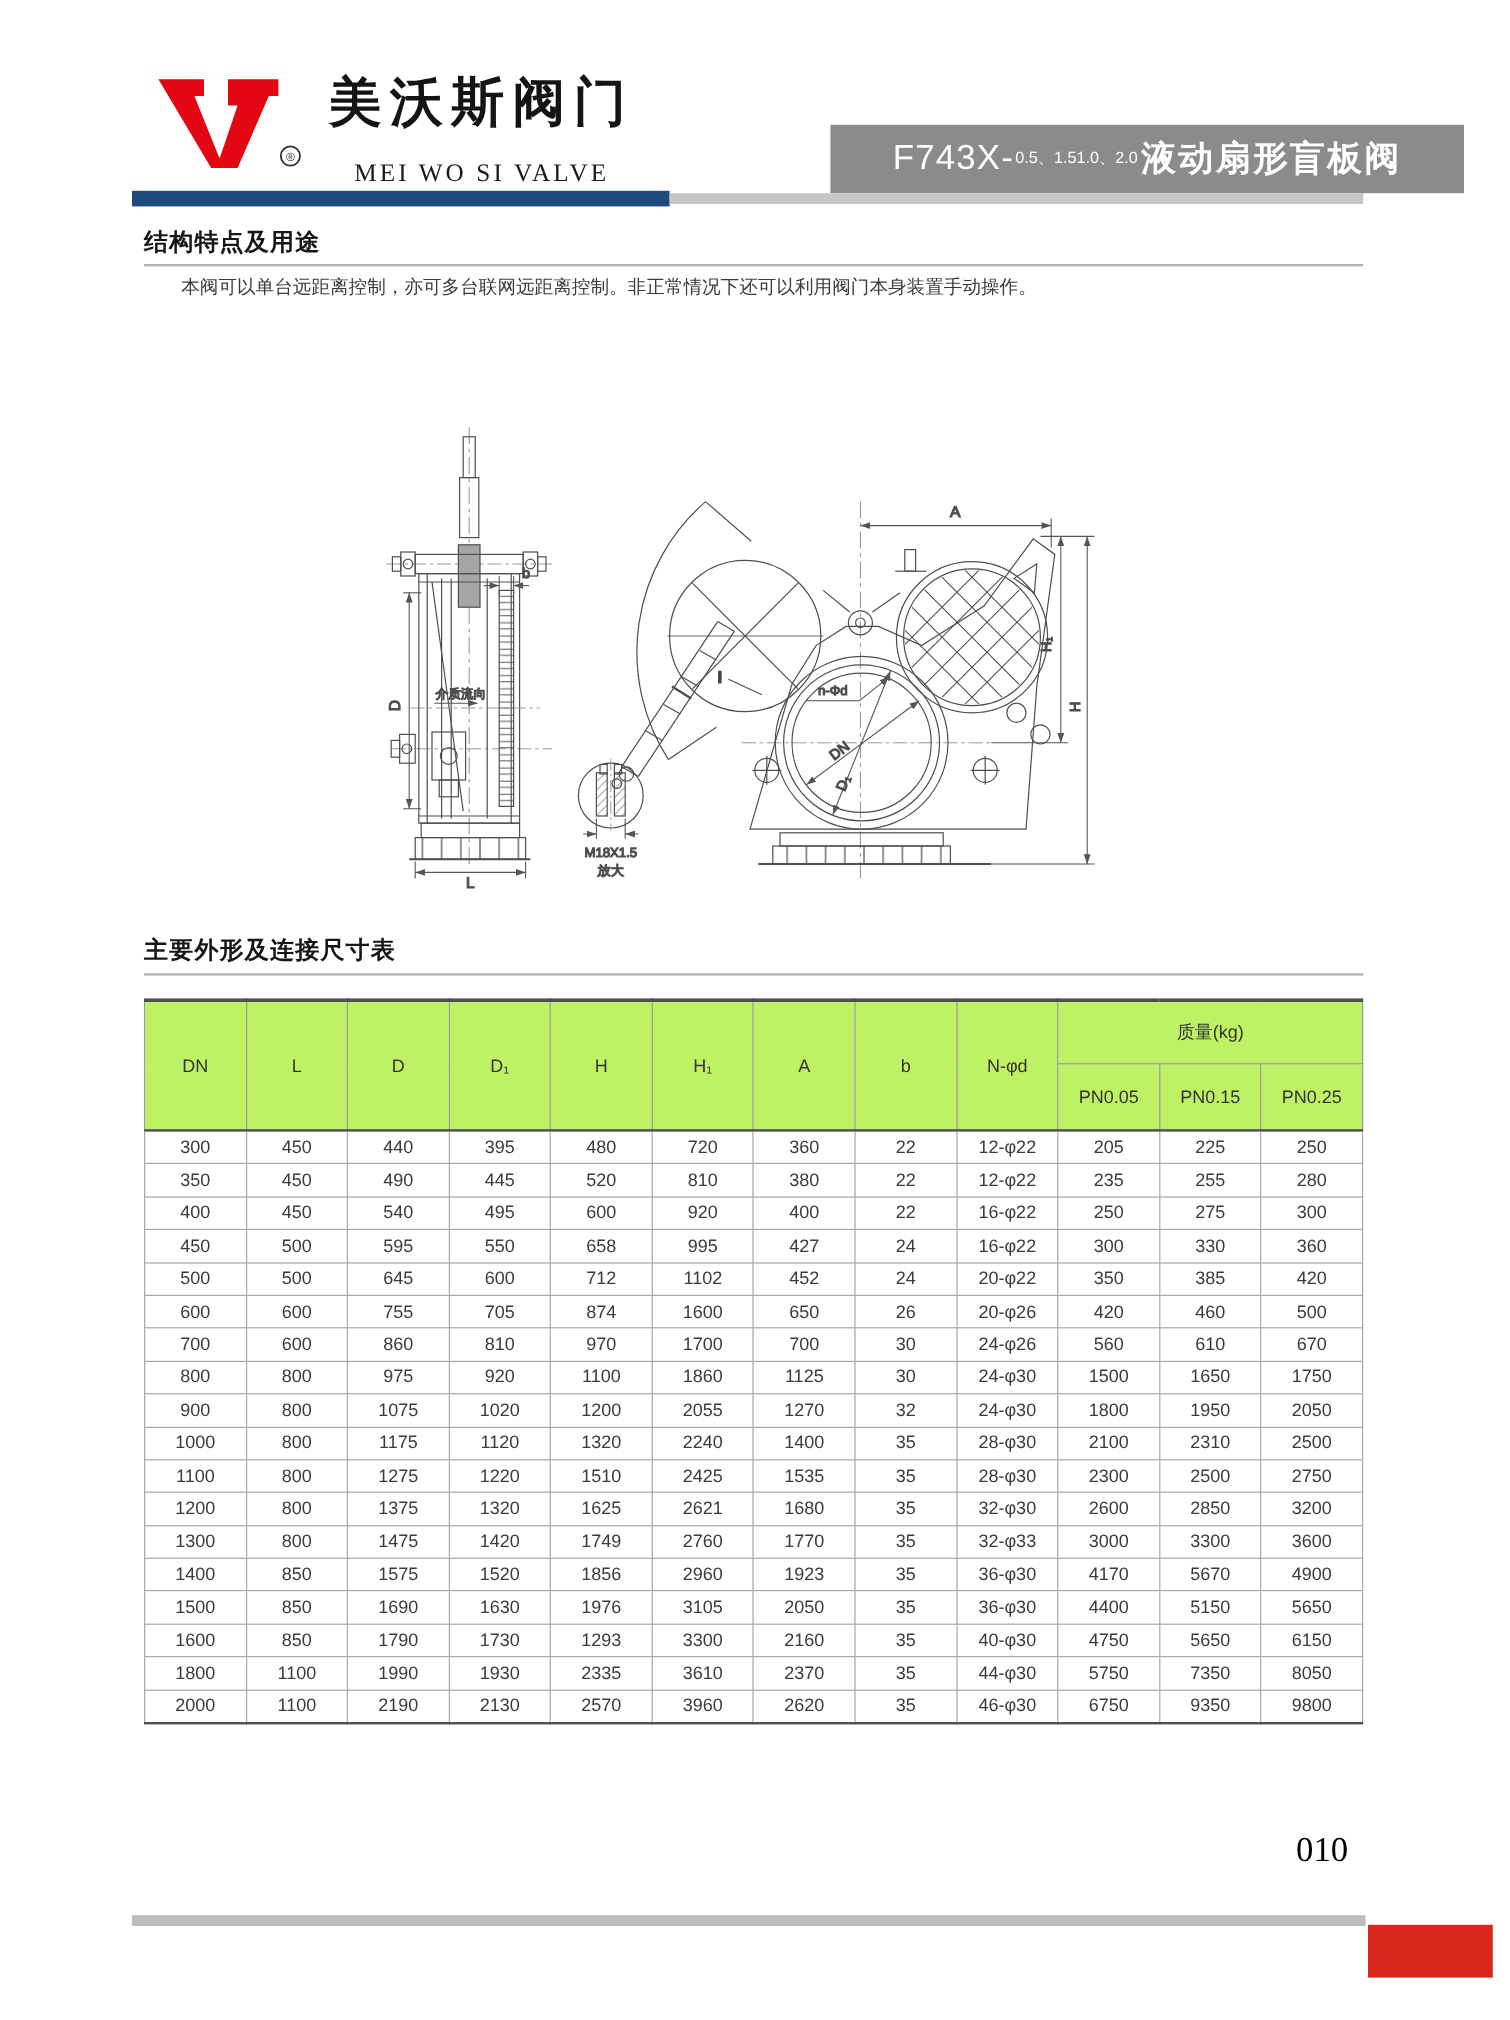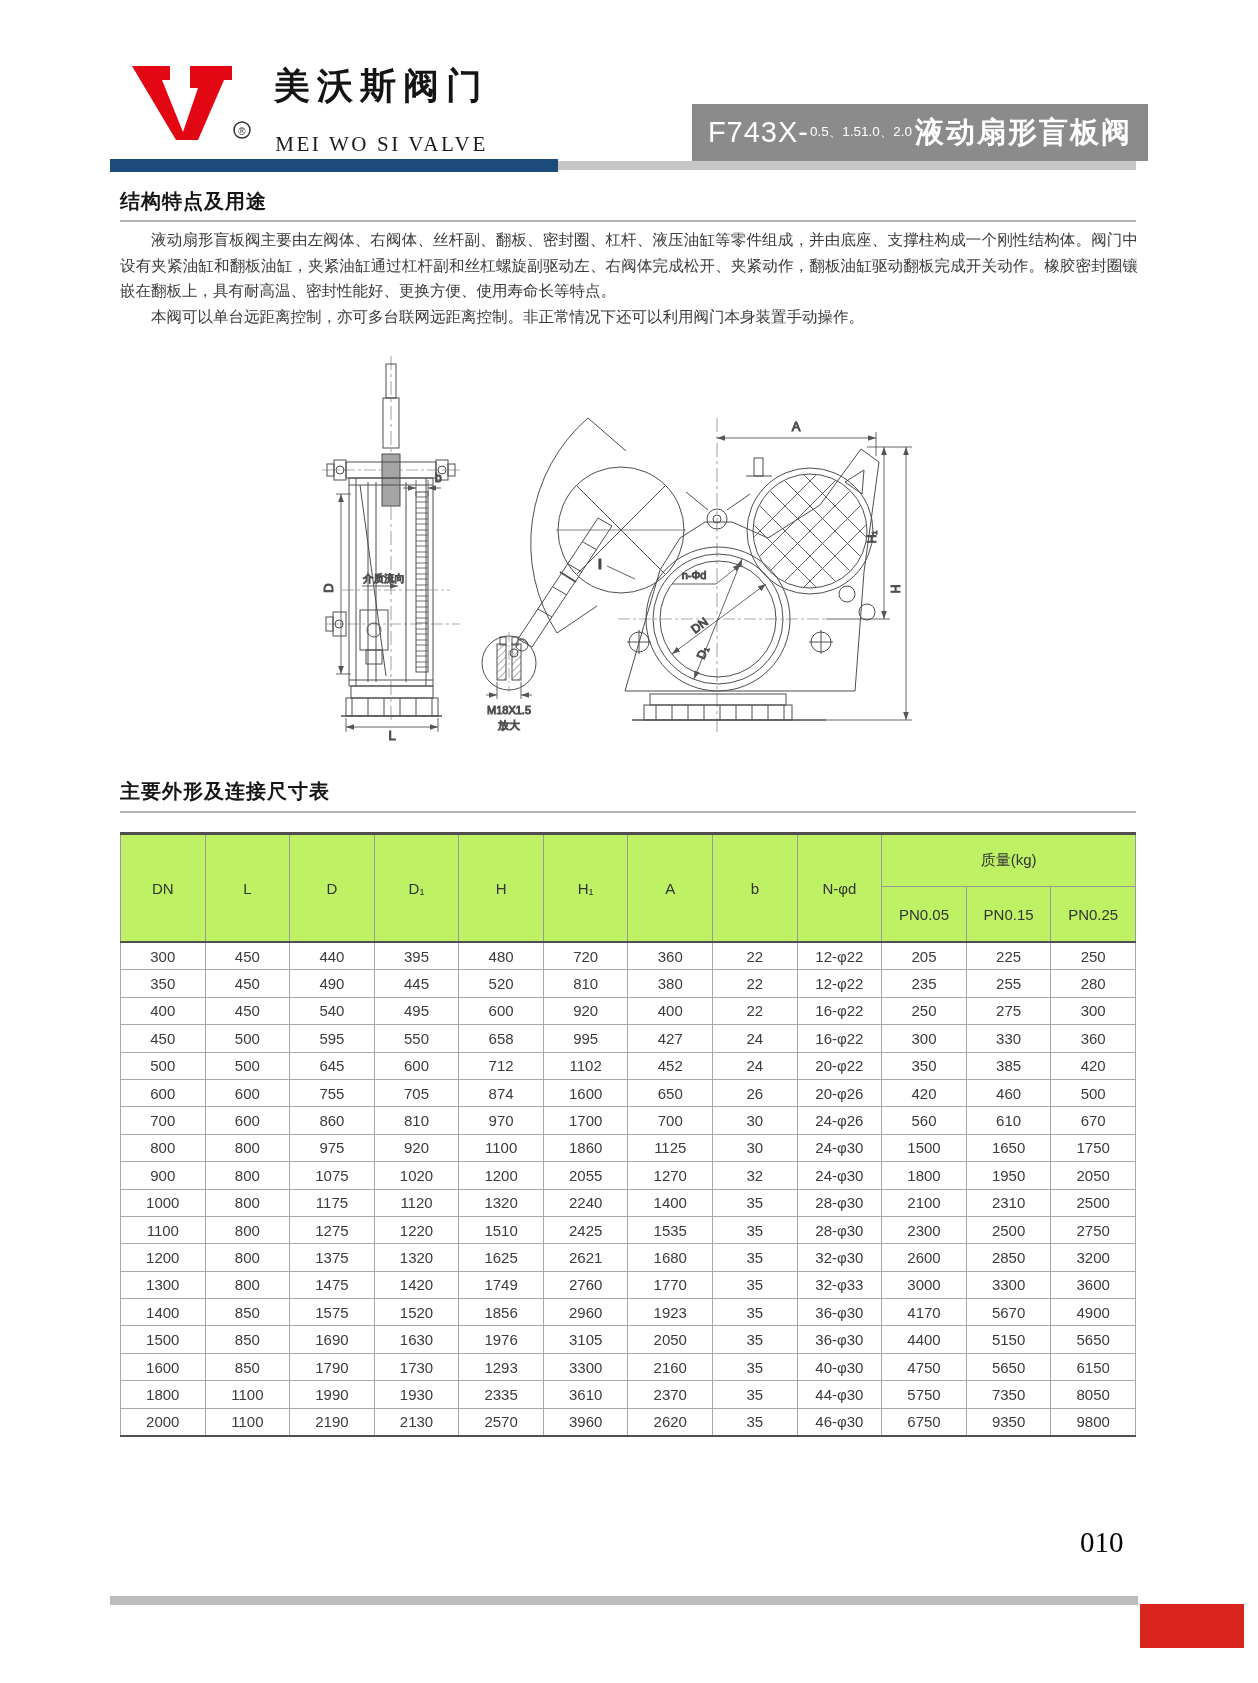--- a/index.html
+++ b/index.html
@@ -3,25 +3,25 @@
 <meta charset="utf-8">
 <style>
   html,body{margin:0;padding:0;background:#ffffff;}
   .page{position:relative;width:1258px;height:1683px;background:#fff;overflow:hidden;
         font-family:"Liberation Sans","DejaVu Sans",sans-serif;color:#333;}
 
   
   .logo-block{position:absolute;left:128px;top:58px;display:flex;align-items:flex-start;}
   .logo-mark{width:132px;height:86px;}
   .brand{margin-left:14px;}
-  .brand-cn{font-size:36px;font-weight:bold;color:#141414;letter-spacing:7px;line-height:56px;
+  .brand-cn{font-size:44px;font-weight:bold;color:#141414;letter-spacing:7px;line-height:56px;
             font-family:"Liberation Serif","DejaVu Serif",serif;}
   .brand-en{font-size:21px;color:#1b1b1b;letter-spacing:2.6px;margin-top:18px;text-align:center;
             font-family:"Liberation Serif","DejaVu Serif",serif;}
-  .title-banner{position:absolute;left:692px;top:104px;width:456px;height:57px;background:#8b8b8b;
+  .title-banner{position:absolute;left:692px;top:104px;width:528px;height:57px;background:#8b8b8b;
                 color:#fff;display:flex;align-items:center;justify-content:center;white-space:nowrap;}
   .title-banner .model{font-size:29px;letter-spacing:1px;}
   .title-banner .stack{display:inline-flex;flex-direction:row;font-size:13.5px;line-height:1.08;
                        margin:0 3px 0 1px;text-align:left;}
   .title-banner .vname{font-size:29px;font-weight:bold;letter-spacing:2px;}
   .rule-blue{position:absolute;left:110px;top:159px;width:448px;height:13px;background:#1b4a7b;}
   .rule-gray{position:absolute;left:558px;top:161px;width:578px;height:9px;background:#c6c6c6;}
 
   
   .sec-head{position:absolute;left:120px;font-size:20px;font-weight:bold;color:#161616;margin:0;letter-spacing:1px;}
@@ -75,21 +75,20 @@
     </span>
     <span class="vname">液动扇形盲板阀</span>
   </div>
 
   <div class="rule-blue"></div>
   <div class="rule-gray"></div>
 
   <h2 class="sec-head" style="top:188px;">结构特点及用途</h2>
   <div class="sec-rule" style="top:220px;"></div>
   <div class="features-text">
-    <p>液动扇形盲板阀主要由左阀体、右阀体、丝杆副、翻板、密封圈、杠杆、液压油缸等零件组成，并由底座、支撑柱构成一个刚性结构体。阀门中设有夹紧油缸和翻板油缸，夹紧油缸通过杠杆副和丝杠螺旋副驱动左、右阀体完成松开、夹紧动作，翻板油缸驱动翻板完成开关动作。橡胶密封圈镶嵌在翻板上，具有耐高温、密封性能好、更换方便、使用寿命长等特点。</p>
     <p>本阀可以单台远距离控制，亦可多台联网远距离控制。非正常情况下还可以利用阀门本身装置手动操作。</p>
   </div>
 
   <div class="drawings">
     <svg width="1016" height="400" viewBox="0 0 1016 400">
       <defs>
         <marker id="ae" markerWidth="10" markerHeight="8" refX="9" refY="4" orient="auto">
           <path d="M0,0.8 L9,4 L0,7.2 Z" fill="#555"></path>
           </marker>
         <marker id="as" markerWidth="10" markerHeight="8" refX="1" refY="4" orient="auto">

